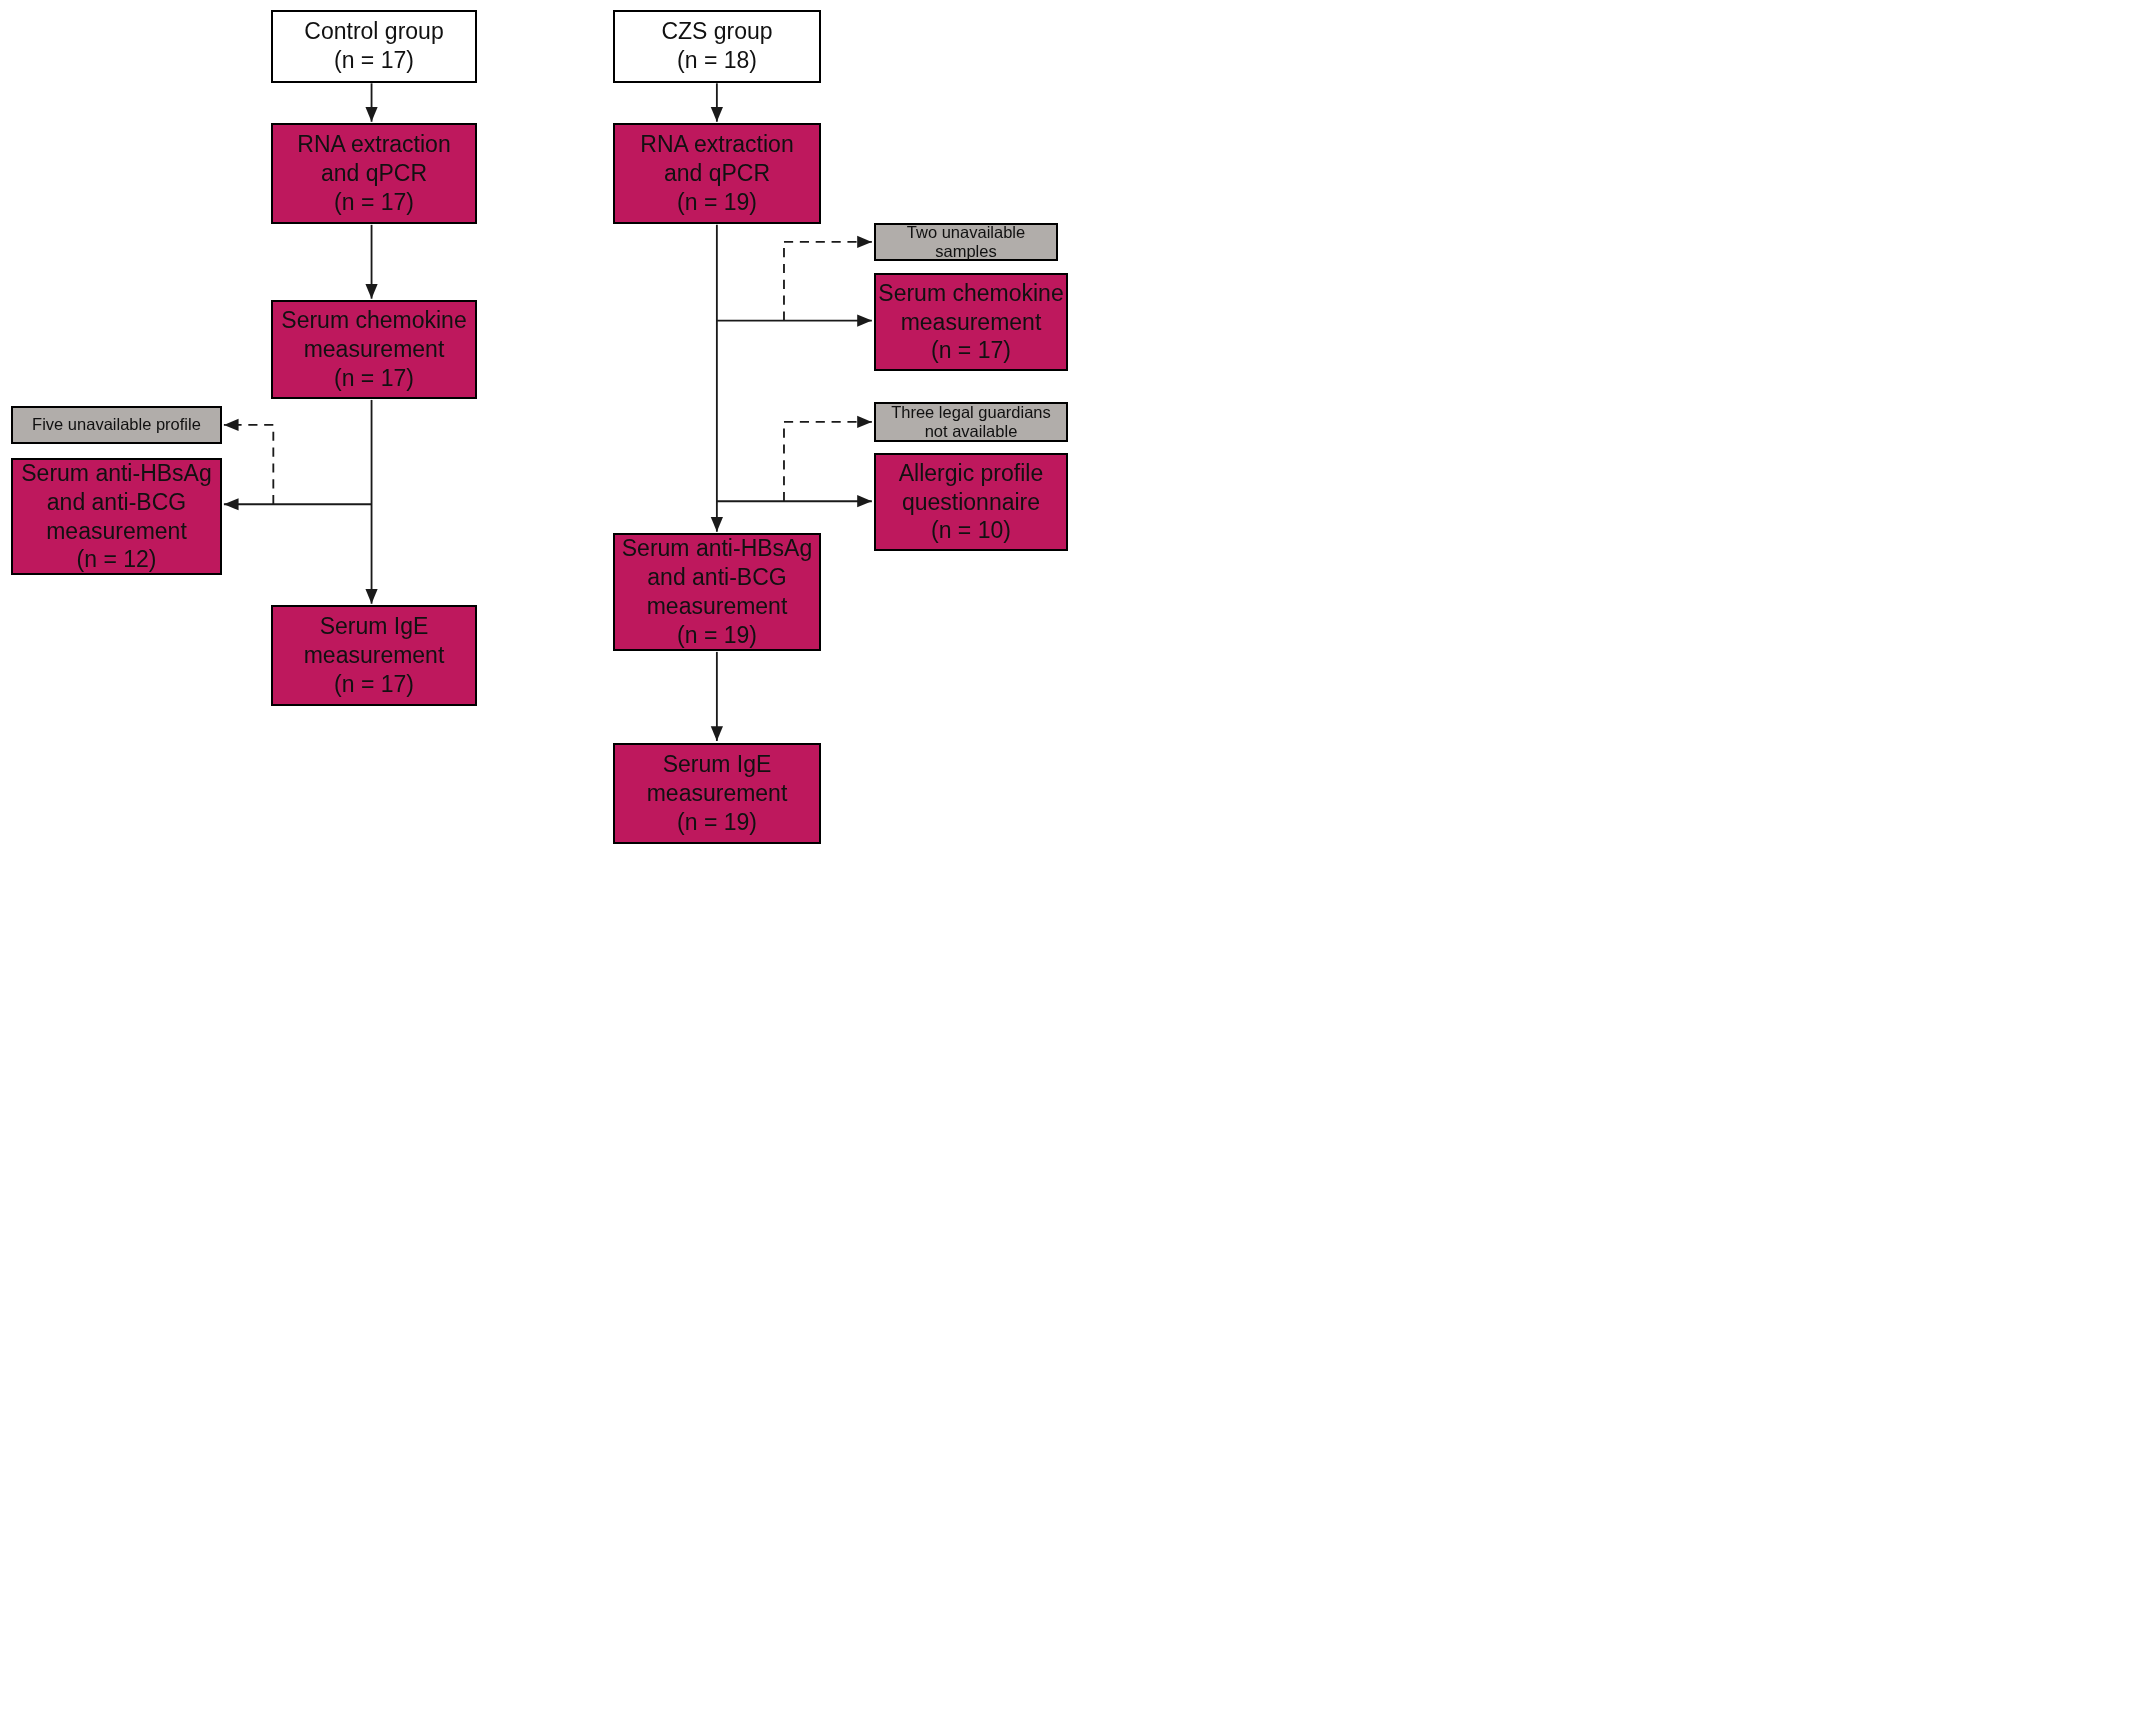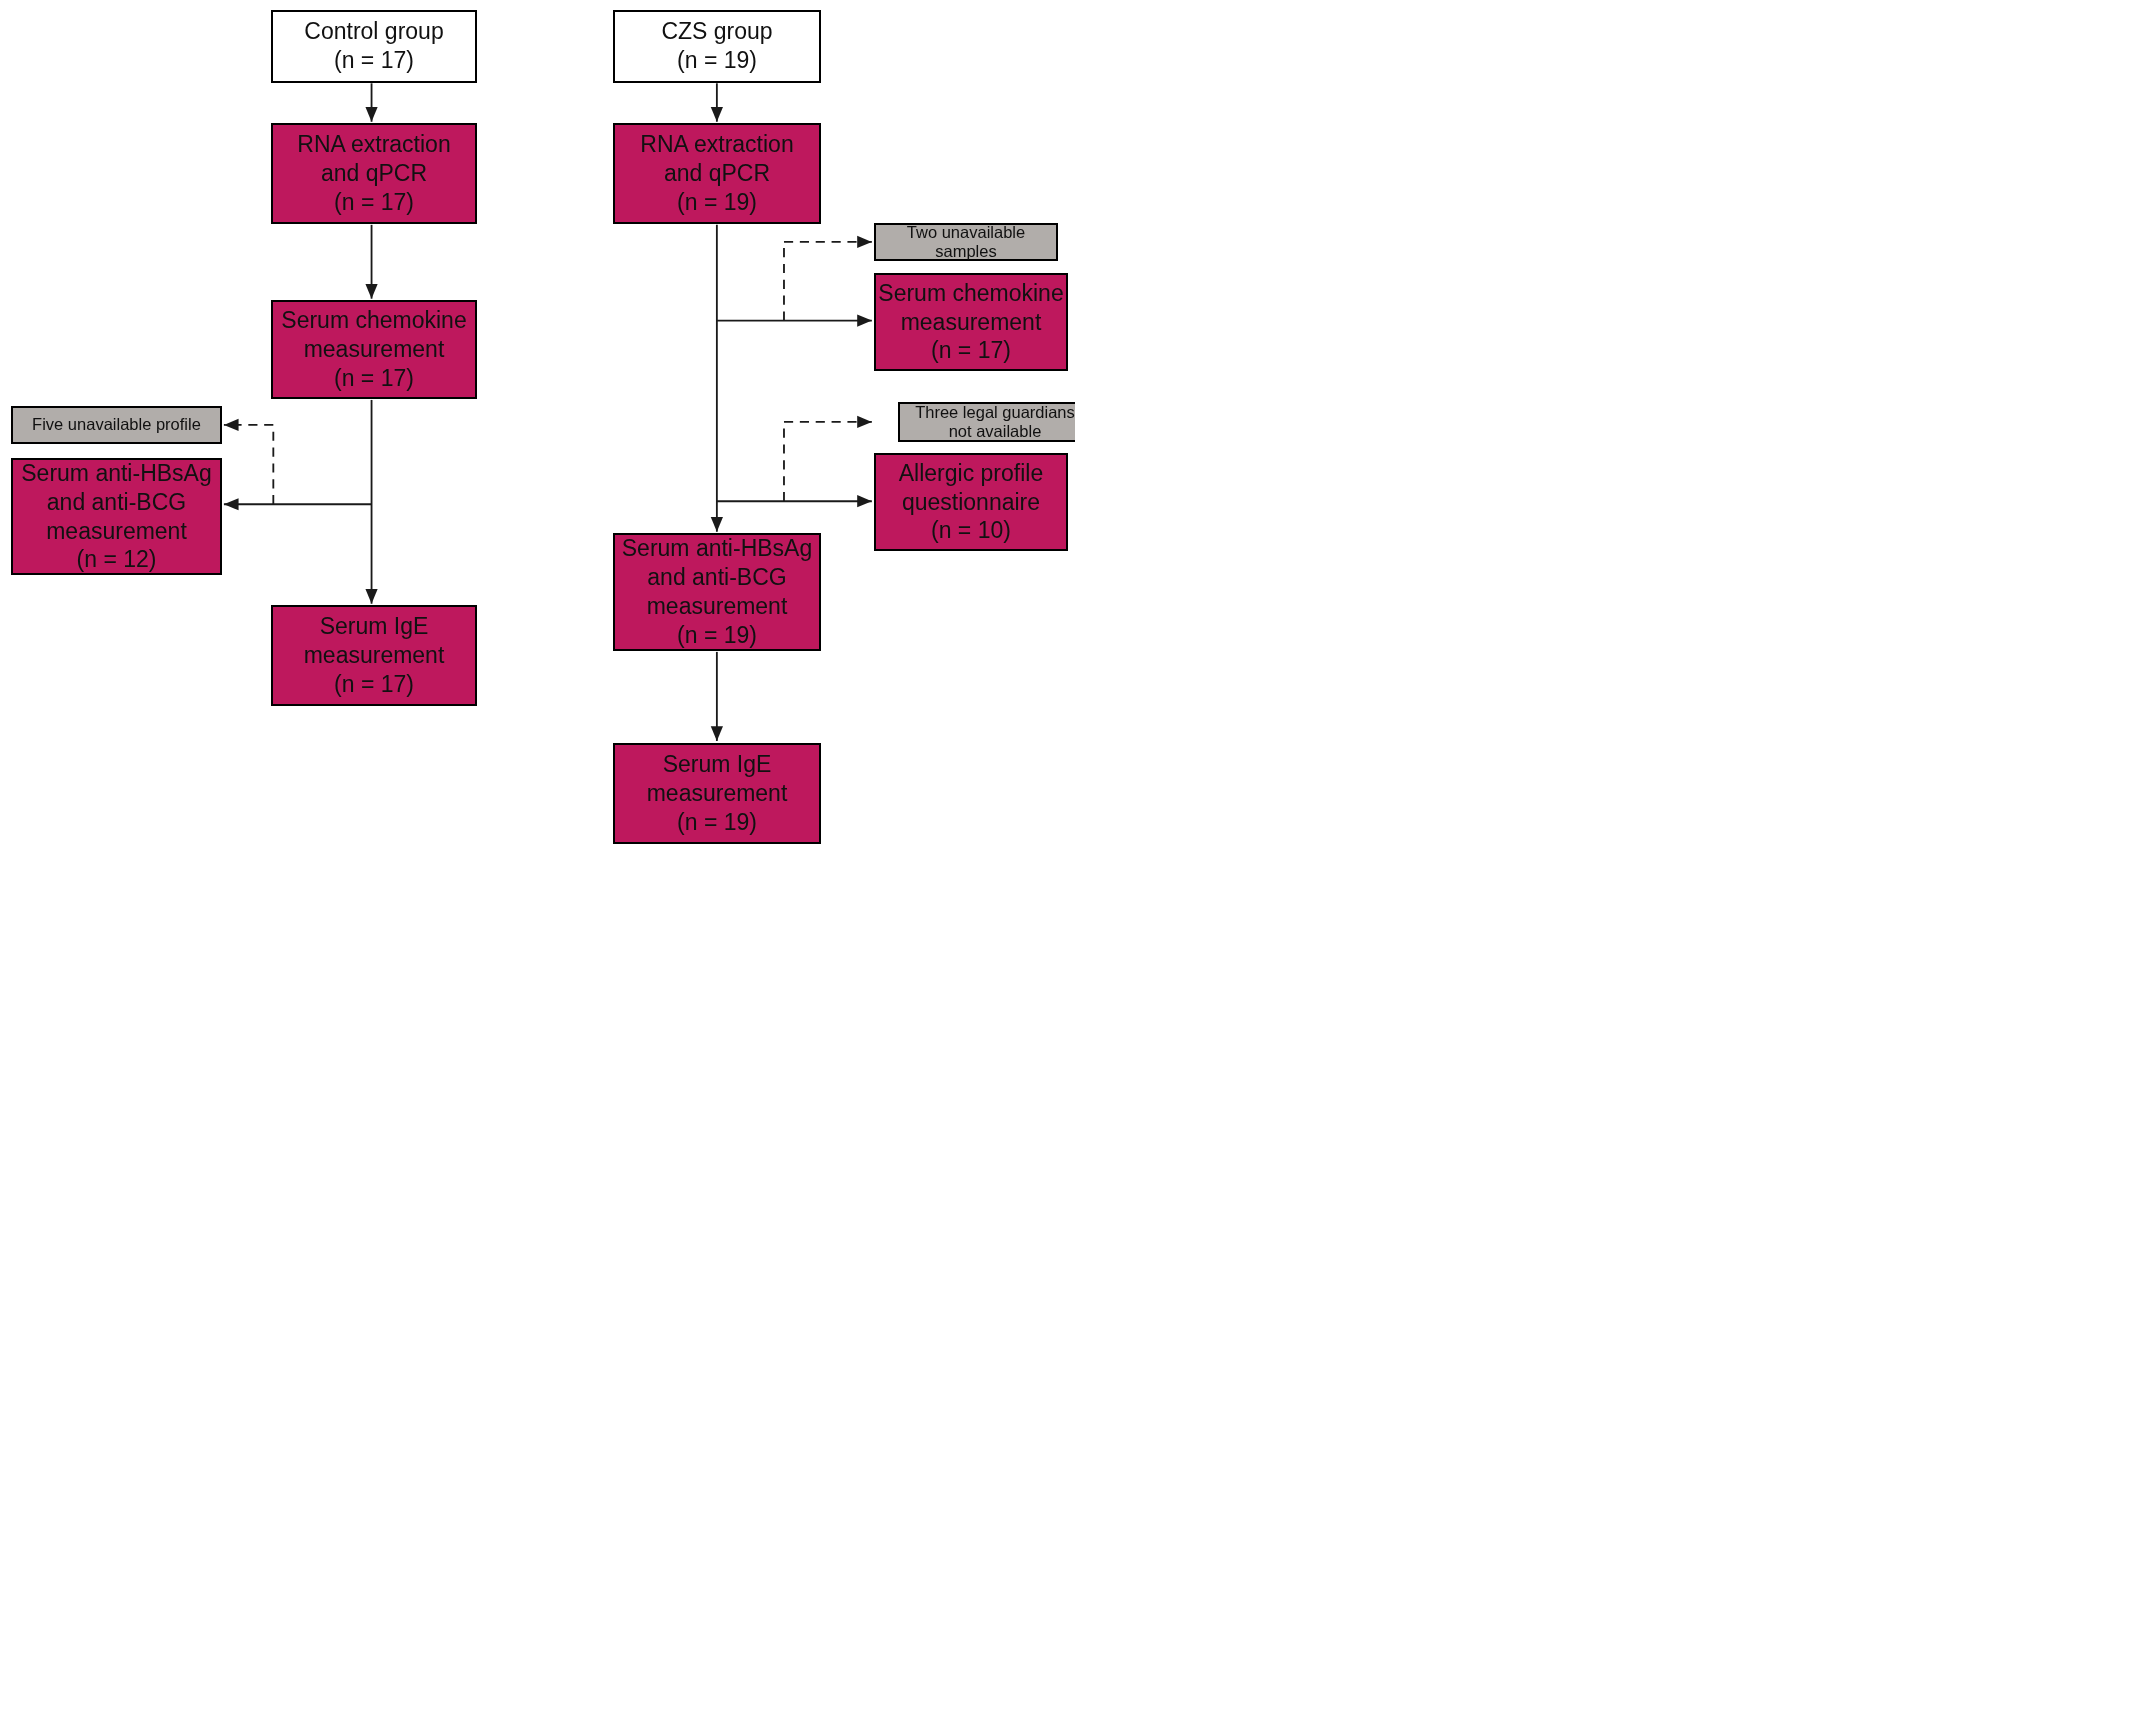--- a/index.html
+++ b/index.html
@@ -104,40 +104,40 @@
   </div>
 
   <div class="box light" style="left:271px; top:605px; width:206px; height:101px;">
     <span class="box-label">Serum IgE
 measurement
 (n = 17)</span>
   </div>
 
   <div class="box white" style="left:613px; top:9.8px; width:208px; height:73px;">
     <span class="box-label">CZS group
-(n = 19)</span>
+(n = 18)</span>
   </div>
 
   <div class="box light" style="left:613px; top:123px; width:208px; height:101px;">
     <span class="box-label">RNA extraction
 and qPCR
 (n = 19)</span>
   </div>
 
   <div class="box dark" style="left:874px; top:223px; width:184px; height:38px;">
     <span class="box-label">Two unavailable samples</span>
   </div>
 
   <div class="box light" style="left:874px; top:273px; width:194px; height:98px;">
     <span class="box-label">Serum chemokine
 measurement
 (n = 17)</span>
   </div>
 
-  <div class="box dark" style="left:898px; top:402px; width:194px; height:40px;">
+  <div class="box dark" style="left:874px; top:402px; width:194px; height:40px;">
     <span class="box-label">Three legal guardians
 not available</span>
   </div>
 
   <div class="box light" style="left:874px; top:453px; width:194px; height:98px;">
     <span class="box-label">Allergic profile
 questionnaire
 (n = 10)</span>
   </div>
 

